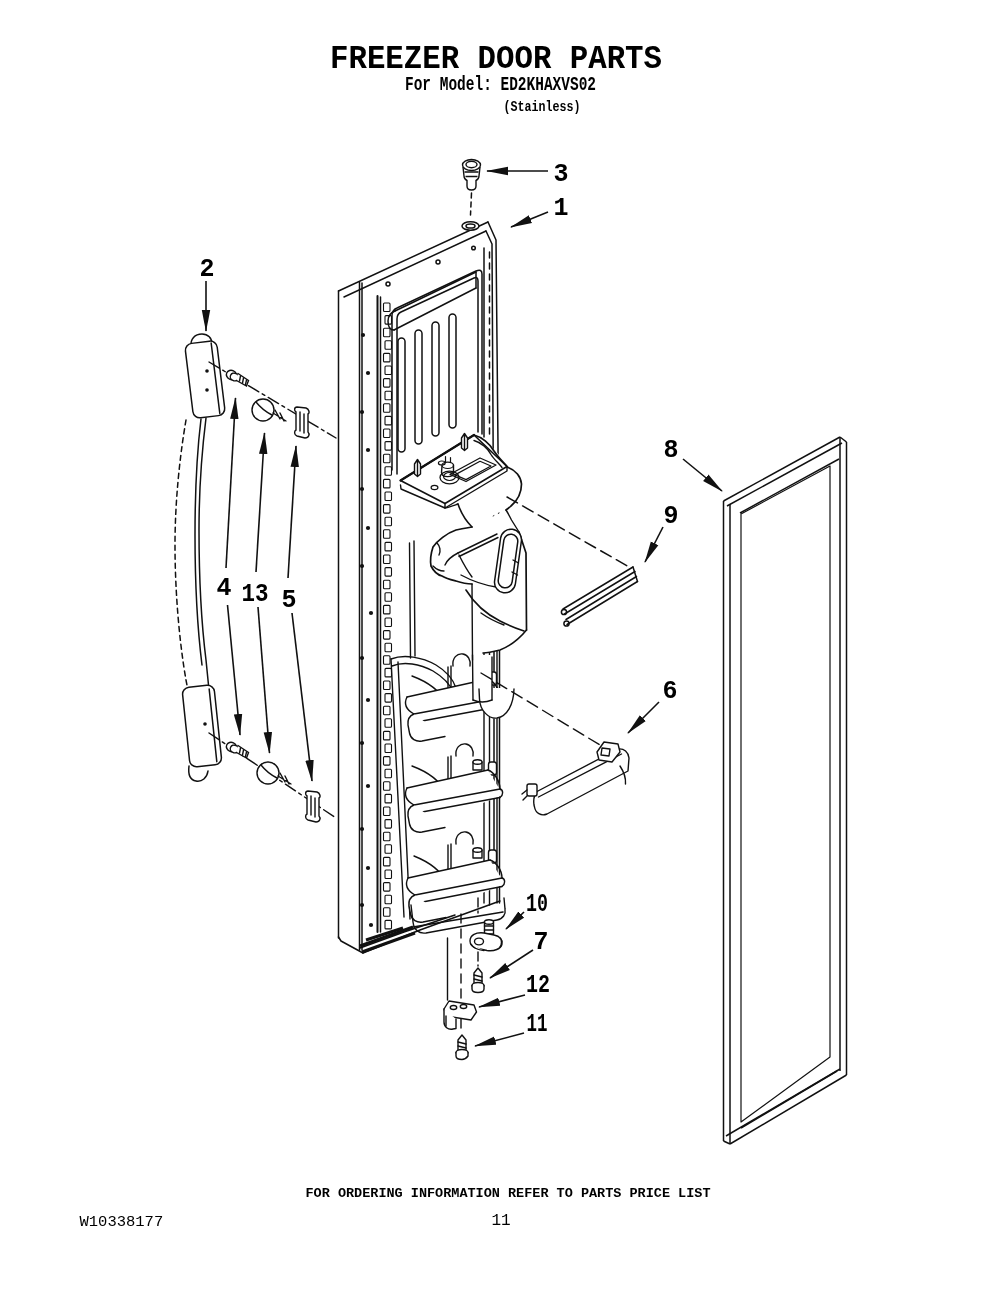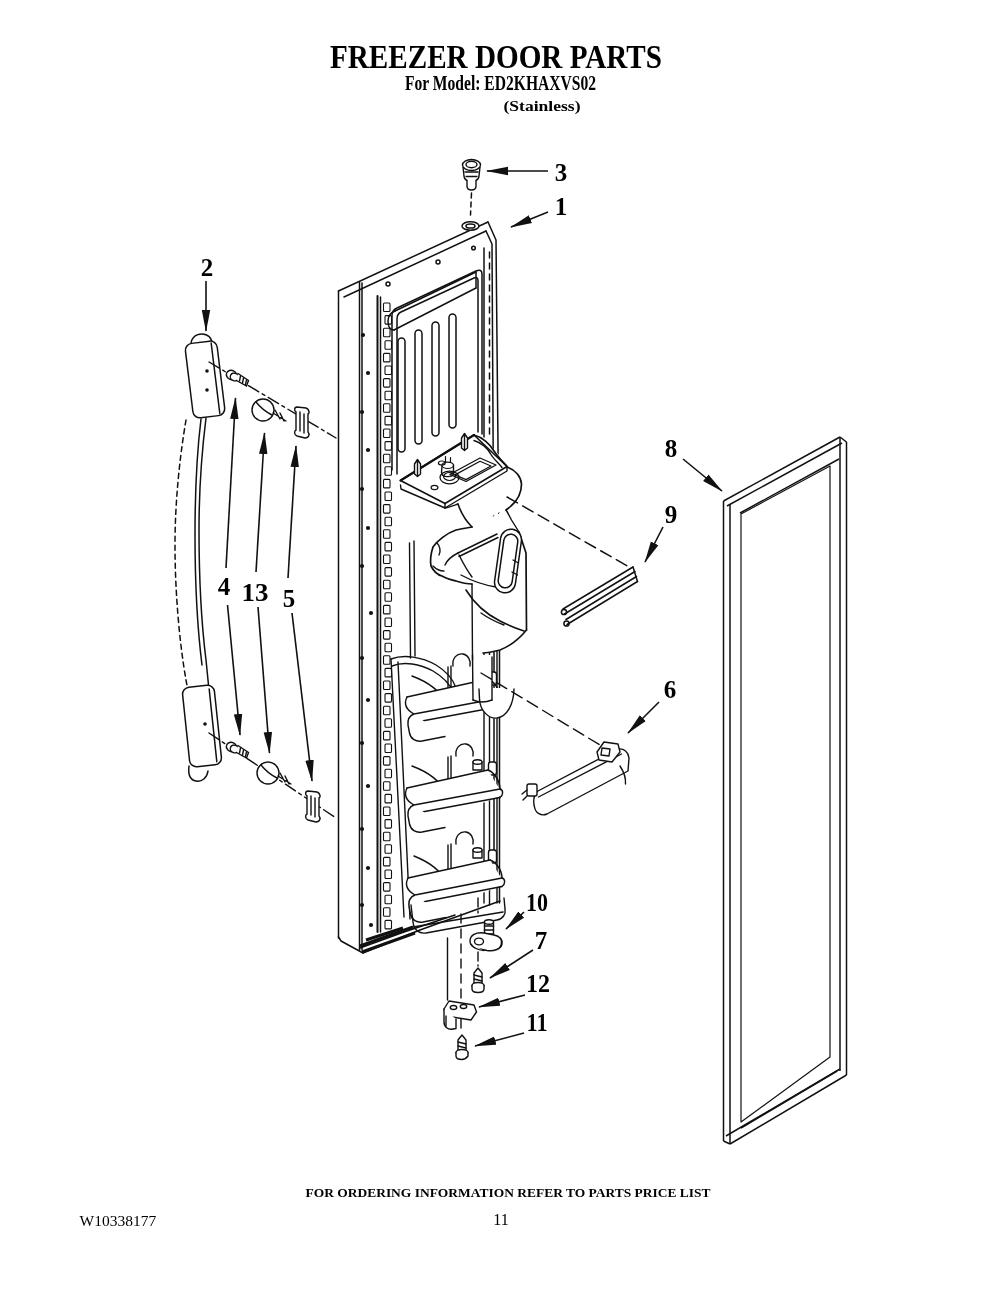--- a/index.html
+++ b/index.html
@@ -1,16 +1,16 @@
 <!DOCTYPE html>
 <html><head>
 <meta charset="utf-8">
 <style>
 html,body{margin:0;padding:0;background:#fff;}
-#page{position:relative;width:831px;height:1294px;background:#fff;font-family:Liberation Serif, serif;}
+#page{position:relative;width:831px;height:1294px;background:#fff;font-family:Liberation Mono, monospace;}
 svg{position:absolute;left:0;top:0;}
 </style>
 </head>
 <body>
 <div id="page">
 <svg width="1000" height="1294" viewBox="0 0 1000 1294">
 <defs>
 <marker id="ah" markerUnits="userSpaceOnUse" markerWidth="22" markerHeight="12" refX="21" refY="5" orient="auto">
 <path d="M0,0.8 L22,5 L0,9.2 z" fill="#111"></path>
 </marker>

